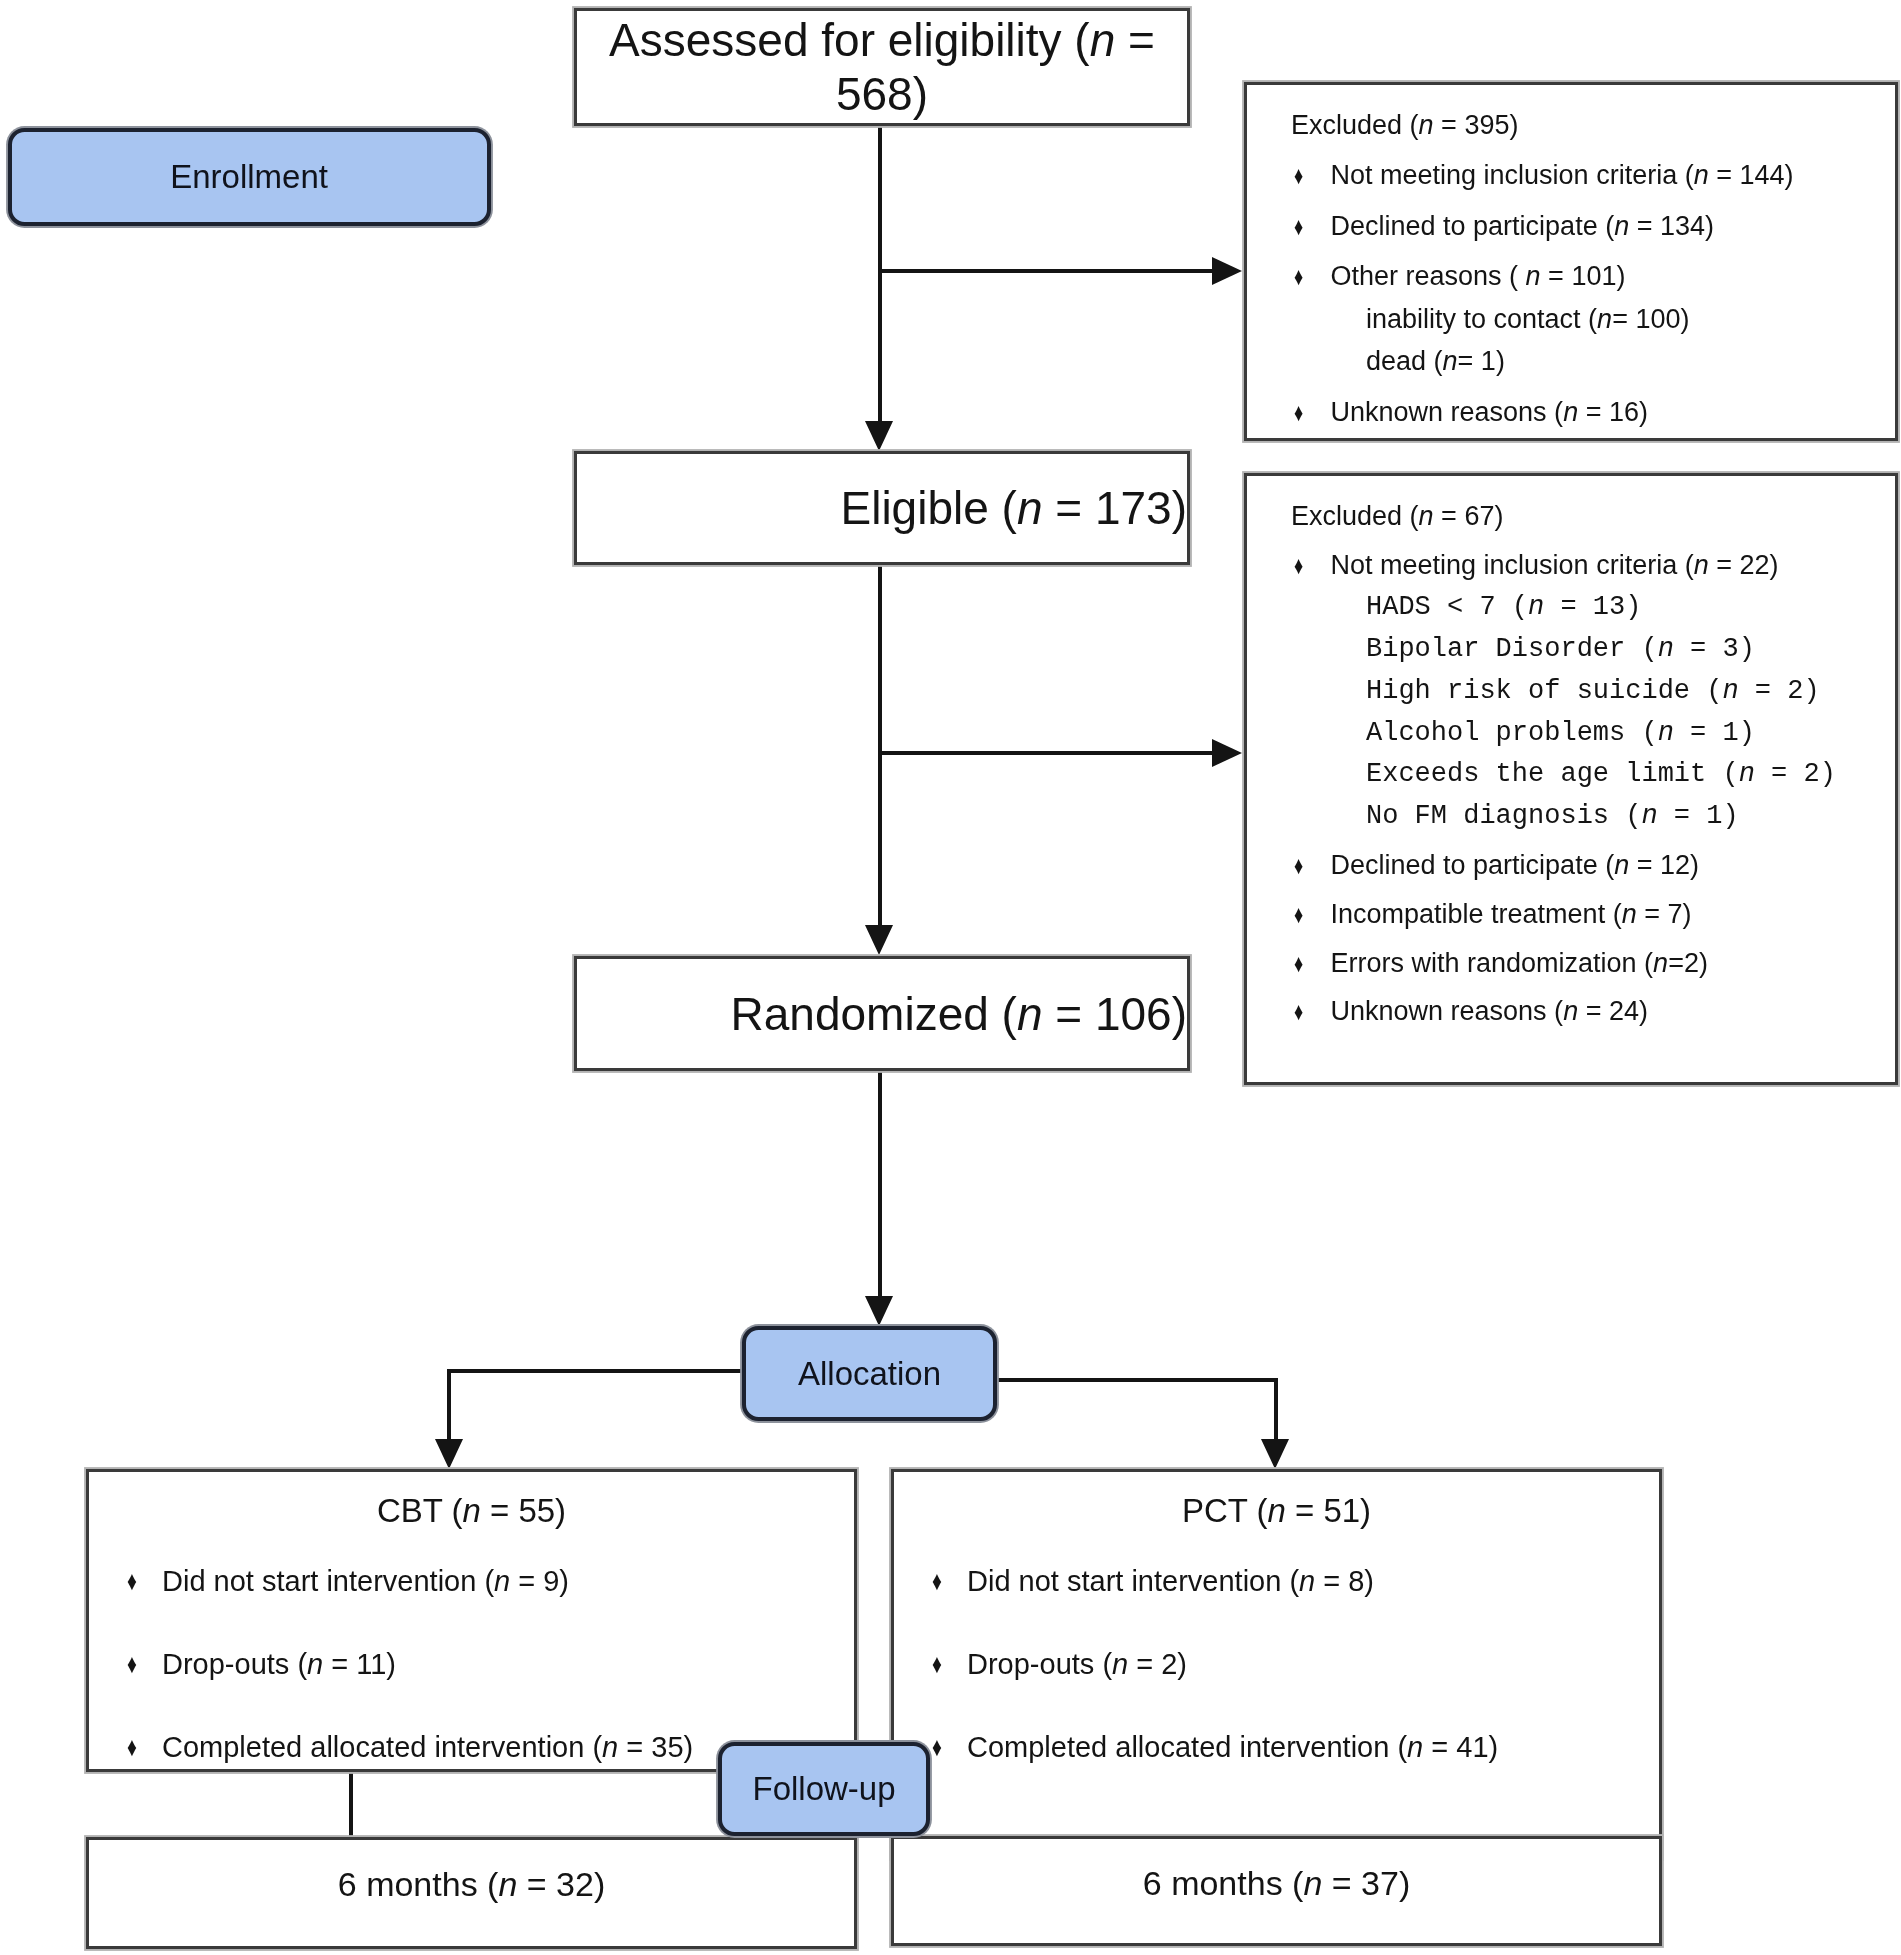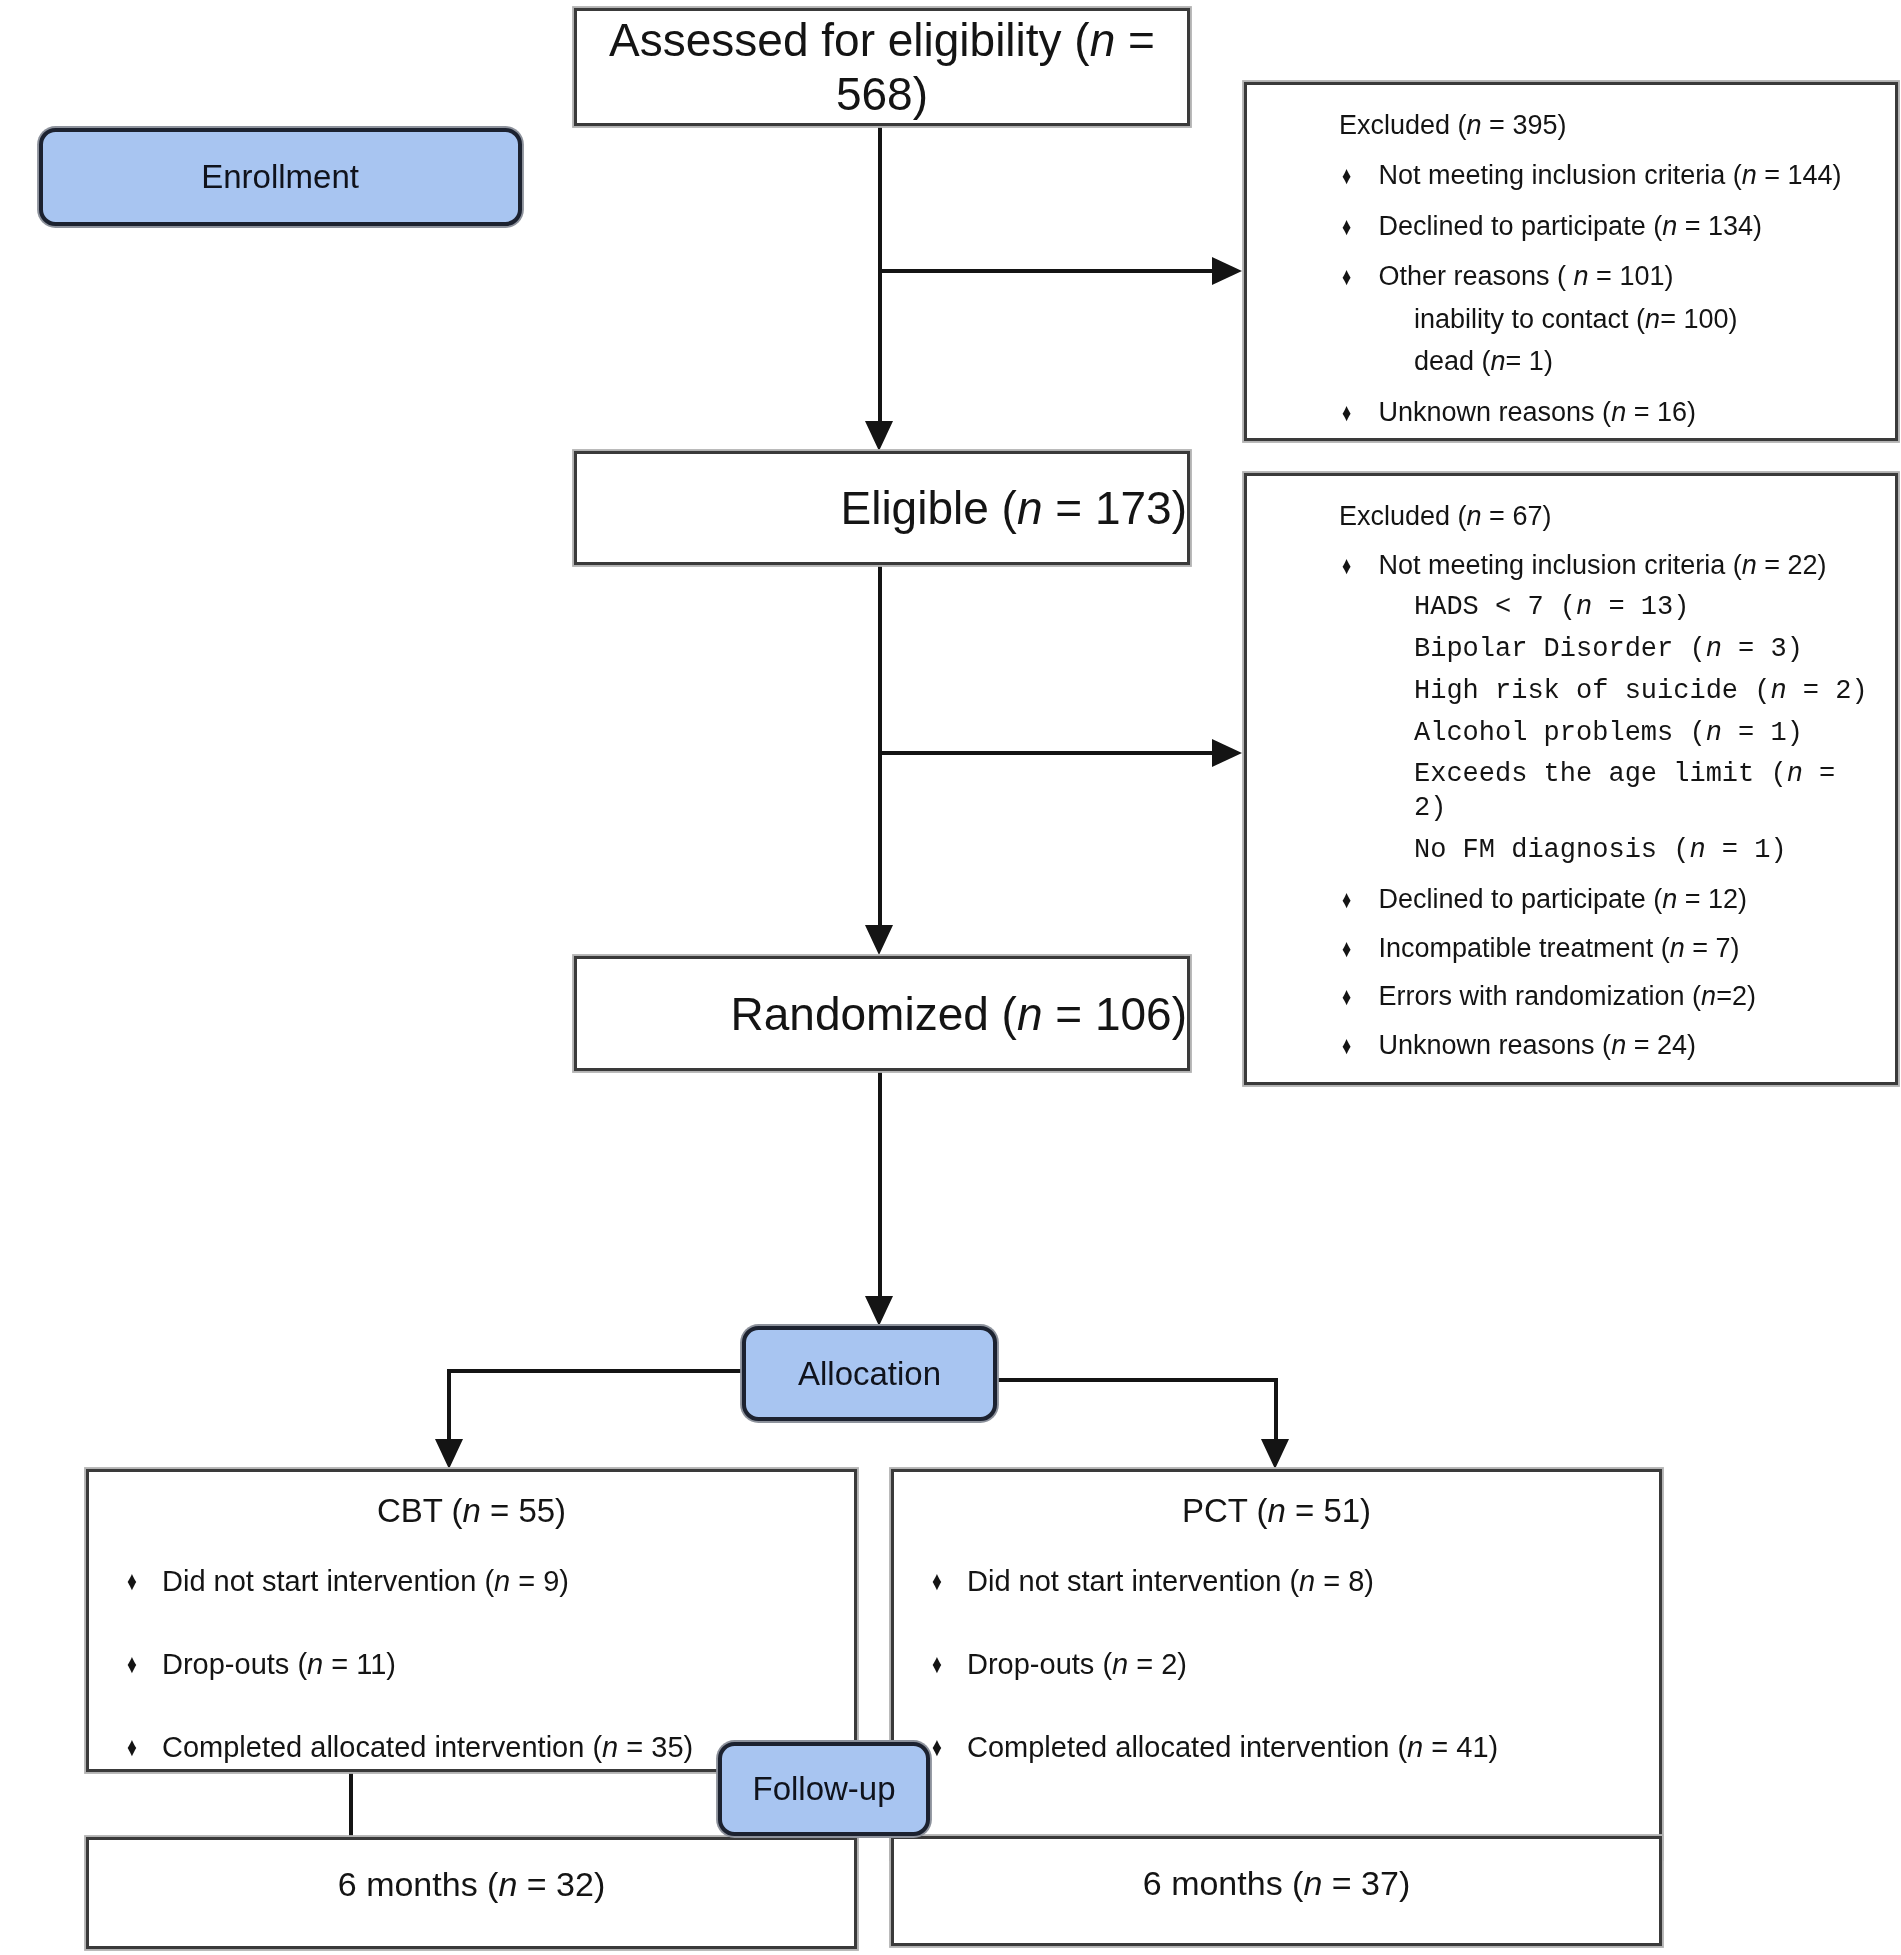--- a/index.html
+++ b/index.html
@@ -13,21 +13,21 @@
     box-shadow:0 0 0 1.9px #b3b3b3;box-sizing:border-box;z-index:2;
   }
   .flowlabel{display:flex;align-items:center;justify-content:flex-end;text-align:center;font-size:46px;}
   .toplabel{display:flex;align-items:flex-start;justify-content:center;padding-top:25px;font-size:34px;}
   .bluebox{
     position:absolute;background:#a8c5f1;border:4.4px solid #1c2230;border-radius:16.5px;
     box-shadow:0 0 0 1.9px #8d929c;box-sizing:border-box;z-index:6;
     display:flex;align-items:center;justify-content:center;font-size:33px;color:#10131c;
   }
   
-  .xbox{font-size:27px;line-height:1.25;padding-left:48px;}
+  .xbox{font-size:27px;line-height:1.25;}
   .xbox .inner{padding:24px 19px 12.7px 44px;}
   .x-title{margin:0 0 3.8px 0;}
   .x-item{display:flex;align-items:flex-start;margin-top:16.5px;}
   .x-item .blt{width:21.5px;flex:0 0 21.5px;margin-right:18px;transform:scaleX(0.72);font-size:25px;line-height:1.3;}
   .x-item.sub{margin-top:9px;margin-left:75px;}
   #excluded-mid .x-item{margin-top:15px;}
   #excluded-mid .x-item.sub{margin-top:8.2px;font-family:Liberation Mono, monospace;}
   
   .armbox{font-size:29px;}
   .arm-title{text-align:center;font-size:33px;padding-top:20px;}
@@ -69,21 +69,21 @@
   <div class="vline" style="left:1274px;top:1378px;height:62px;"></div>
   <div class="arr-d" style="left:1261px;top:1439px;"></div>
 
   <div class="vline" style="left:349px;top:1770px;height:70px;"></div>
   <div class="vline" style="left:1100px;top:1770px;height:68px;"></div>
 
   <div class="wbox flowlabel" style="left:574px;top:7.6px;width:616px;height:118px;">
     <span>Assessed for eligibility (<i>n</i> = 568)</span>
   </div>
 
-  <div class="bluebox" style="left:7.6px;top:128px;width:483px;height:98px;margin-left:31px;">
+  <div class="bluebox" style="left:7.6px;top:128px;width:483px;height:98px;">
     <span>Enrollment</span>
   </div>
 
   <div class="wbox xbox" id="excluded-top" style="left:1244px;top:82px;width:654px;height:359px;">
     <div class="inner">
       <div class="x-title">Excluded (<i>n</i> = 395)</div>
       <div class="x-item">
         <span class="blt">♦</span>
         <span>Not meeting inclusion criteria (<i>n</i> = 144)</span>
       </div>

